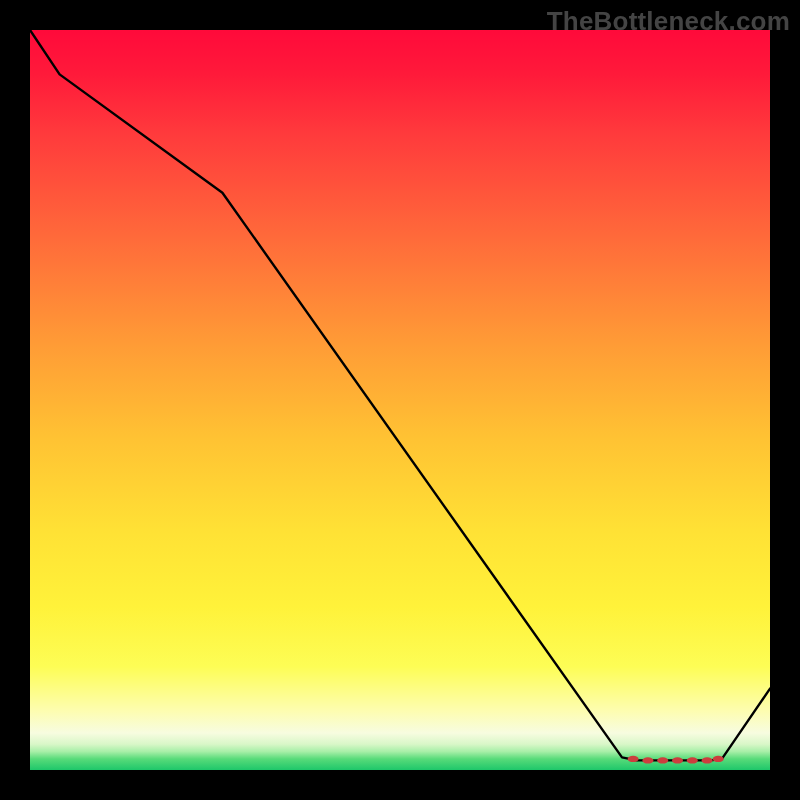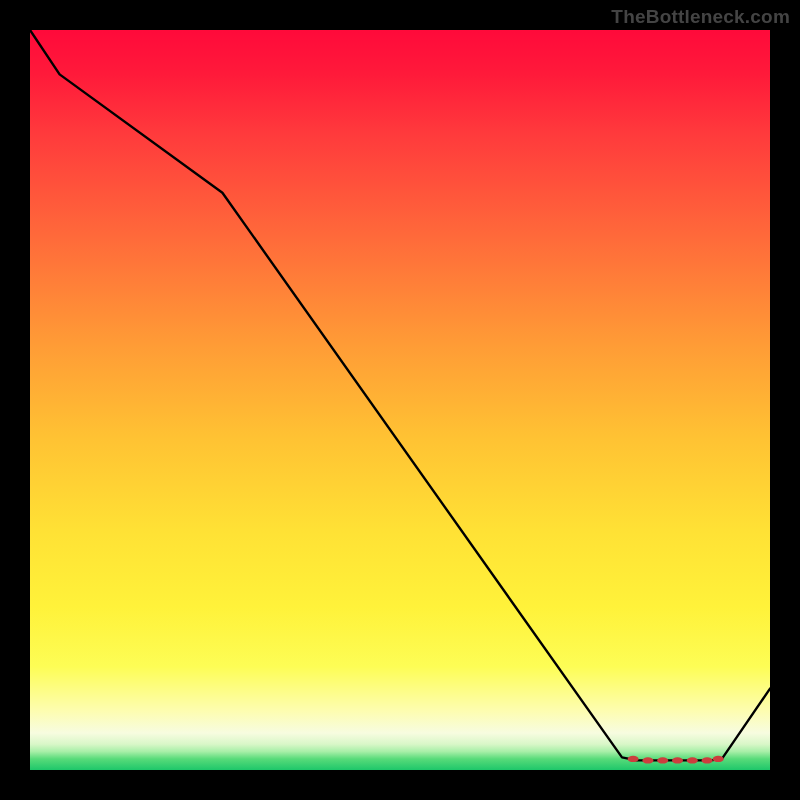--- a/index.html
+++ b/index.html
@@ -53,21 +53,21 @@
     position: absolute;
     left: 0; top: 0;
     width: 100%;
     height: 100%;
   }
   .watermark {
     position: absolute;
     top: 6px;
     right: 10px;
     color: #444;
-    font-size: 19px;
+    font-size: 26px;
     font-weight: 600;
     letter-spacing: 0.2px;
     user-select: none;
   }
 </style>
 </head>
 <body>
 
 <div class="frame">
 

